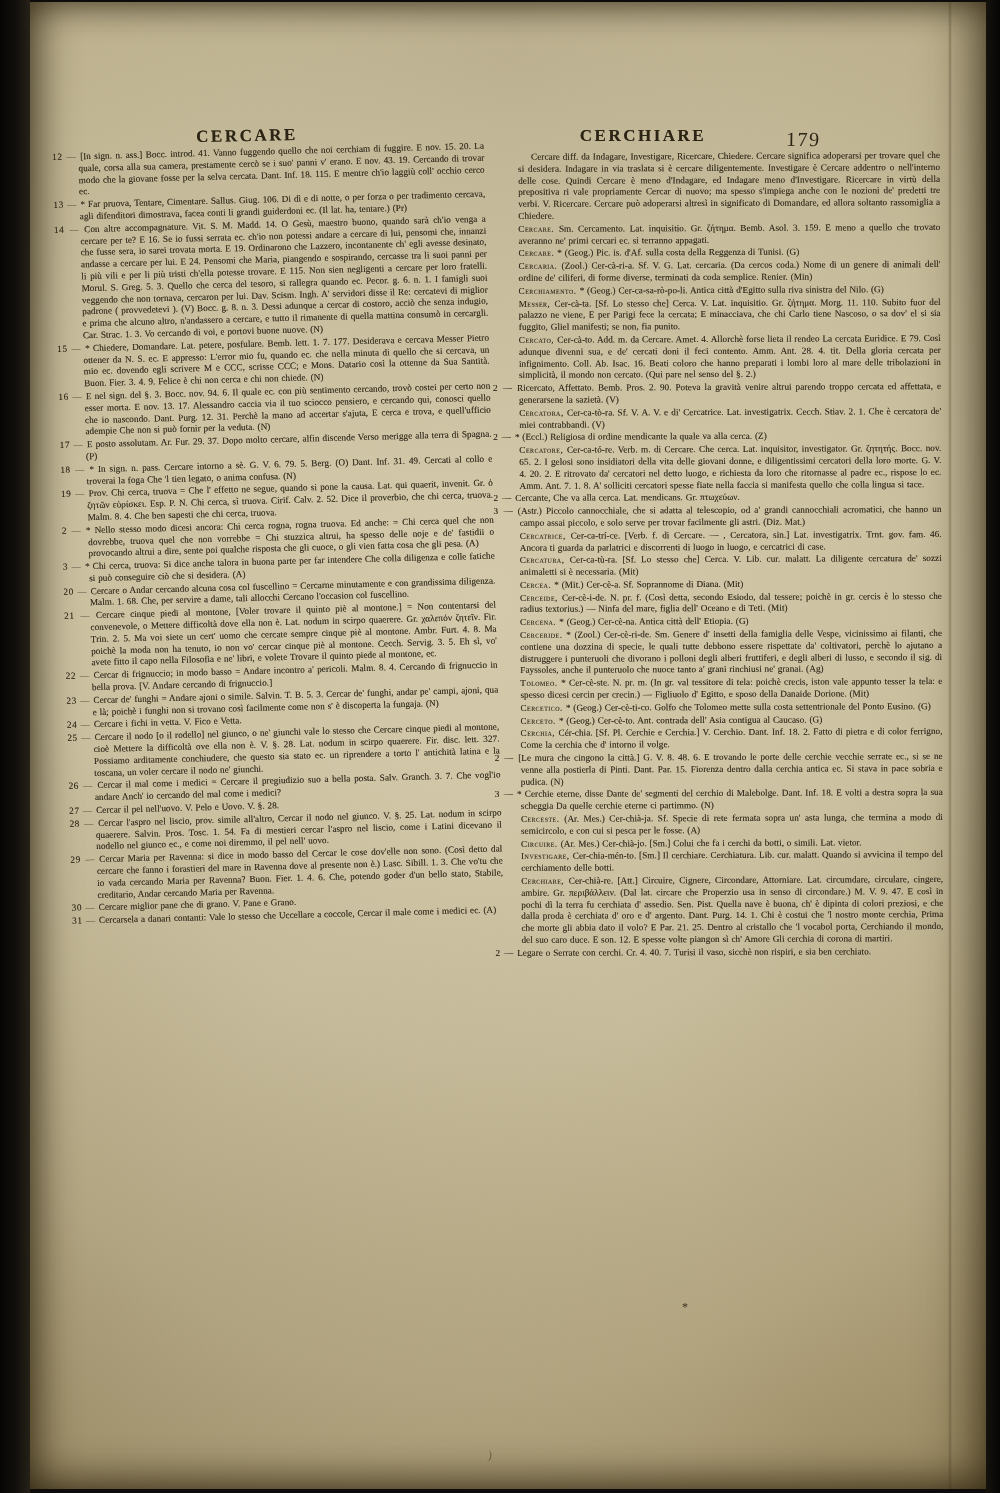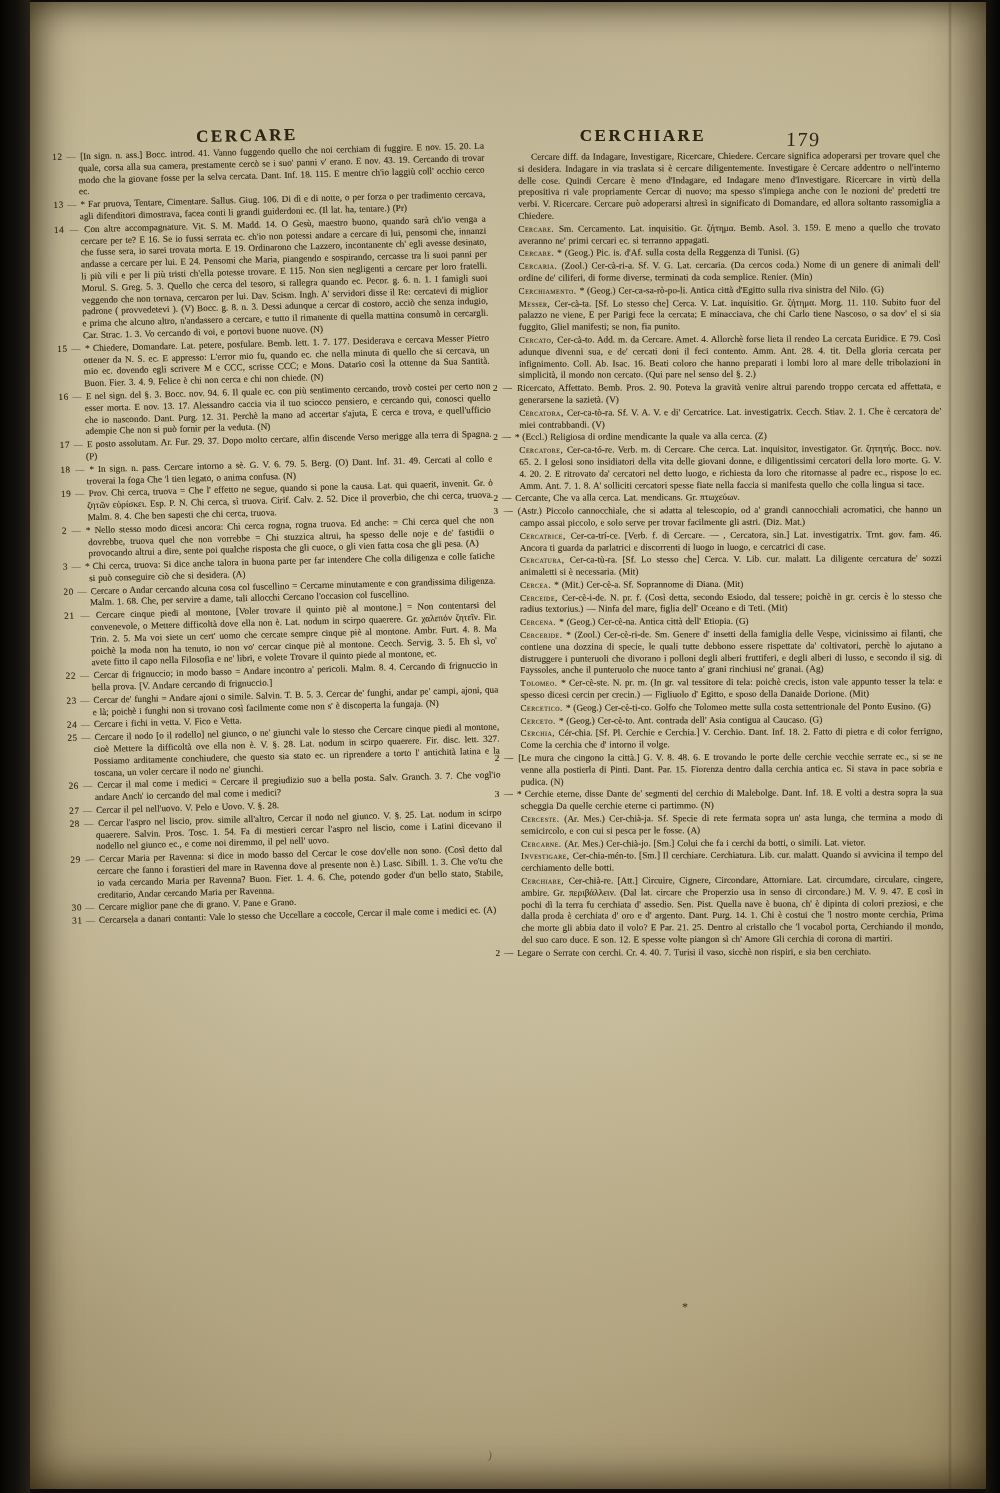--- a/index.html
+++ b/index.html
@@ -99,21 +99,21 @@
         <div class="para"><span class="lead">Cerceide, </span>Cer-cè-i-de. N. pr. f. (Così detta, secondo Esiodo, dal tessere; poichè in gr. cercis è lo stesso che radius textorius.) — Ninfa del mare, figlia dell' Oceano e di Teti. (Mit)</div>
         <div class="para"><span class="lead">Cercena. </span>* (Geog.) Cer-cè-na. Antica città dell' Etiopia. (G)</div>
         <div class="para"><span class="lead">Cerceride. </span>* (Zool.) Cer-cè-ri-de. Sm. Genere d' insetti della famiglia delle Vespe, vicinissimo ai filanti, che contiene una dozzina di specie, le quali tutte debbono essere rispettate da' coltivatori, perchè lo ajutano a distruggere i punteruoli che divorano i polloni degli alberi fruttiferi, e degli alberi di lusso, e secondo il sig. di Fayssoles, anche il punteruolo che nuoce tanto a' grani rinchiusi ne' granai. (Ag)</div>
         <div class="para"><span class="lead">Tolomeo. </span>* Cer-cè-ste. N. pr. m. (In gr. val tessitore di tela: poichè crecis, iston vale appunto tesser la tela: e spesso dicesi cercin per crecin.) — Figliuolo d' Egitto, e sposo della Danaide Dorione. (Mit)</div>
         <div class="para"><span class="lead">Cercetico. </span>* (Geog.) Cer-cè-ti-co. Golfo che Tolomeo mette sulla costa settentrionale del Ponto Eusino. (G)</div>
         <div class="para"><span class="lead">Cerceto. </span>* (Geog.) Cer-cè-to. Ant. contrada dell' Asia contigua al Caucaso. (G)</div>
         <div class="para"><span class="lead">Cerchia, </span>Cér-chia. [Sf. Pl. Cerchie e Cerchia.] V. Cerchio. Dant. Inf. 18. 2. Fatto di pietra e di color ferrigno, Come la cerchia che d' intorno il volge.</div>
         <div class="para hang"><span class="pnum">2 — </span>[Le mura che cingono la città.] G. V. 8. 48. 6. E trovando le porte delle cerchie vecchie serrate ec., si se ne venne alla postierla di Pinti. Dant. Par. 15. Fiorenza dentro dalla cerchia antica ec. Si stava in pace sobria e pudica. (N)</div>
         <div class="para hang"><span class="pnum">3 — </span>* Cerchie eterne, disse Dante de' segmenti del cerchio di Malebolge. Dant. Inf. 18. E volti a destra sopra la sua scheggia Da quelle cerchie eterne ci partimmo. (N)</div>
         <div class="para"><span class="lead">Cerceste. </span>(Ar. Mes.) Cer-chià-ja. Sf. Specie di rete fermata sopra un' asta lunga, che termina a modo di semicircolo, e con cui si pesca per le fosse. (A)</div>
-        <div class="para"><span class="lead">Cercarne. </span>(Ar. Mes.) Cer-chià-jo. [Sm.] Colui che fa i cerchi da botti, o simili. Lat. vietor.</div>
+        <div class="para"><span class="lead">Circuire. </span>(Ar. Mes.) Cer-chià-jo. [Sm.] Colui che fa i cerchi da botti, o simili. Lat. vietor.</div>
         <div class="para"><span class="lead">Investigare, </span>Cer-chia-mén-to. [Sm.] Il cerchiare. Cerchiatura. Lib. cur. malatt. Quando si avvicina il tempo del cerchiamento delle botti.</div>
         <div class="para"><span class="lead">Cerchiare, </span>Cer-chià-re. [Att.] Circuire, Cignere, Circondare, Attorniare. Lat. circumdare, circulare, cingere, ambire. Gr. περιβάλλειν. (Dal lat. circare che Properzio usa in senso di circondare.) M. V. 9. 47. E così in pochi dì la terra fu cerchiata d' assedio. Sen. Pist. Quella nave è buona, ch' è dipinta di colori preziosi, e che dalla proda è cerchiata d' oro e d' argento. Dant. Purg. 14. 1. Chi è costui che 'l nostro monte cerchia, Prima che morte gli abbia dato il volo? E Par. 21. 25. Dentro al cristallo che 'l vocabol porta, Cerchiando il mondo, del suo caro duce. E son. 12. E spesse volte piangon sì ch' Amore Gli cerchia di corona di martiri.</div>
         <div class="para hang"><span class="pnum">2 — </span>Legare o Serrate con cerchi. Cr. 4. 40. 7. Turisi il vaso, sicchè non rispiri, e sia ben cerchiato.</div>
       </div>
 
     <div class="star">*</div>
     <div class="stray">)</div>
   </div>
 </div>
 

